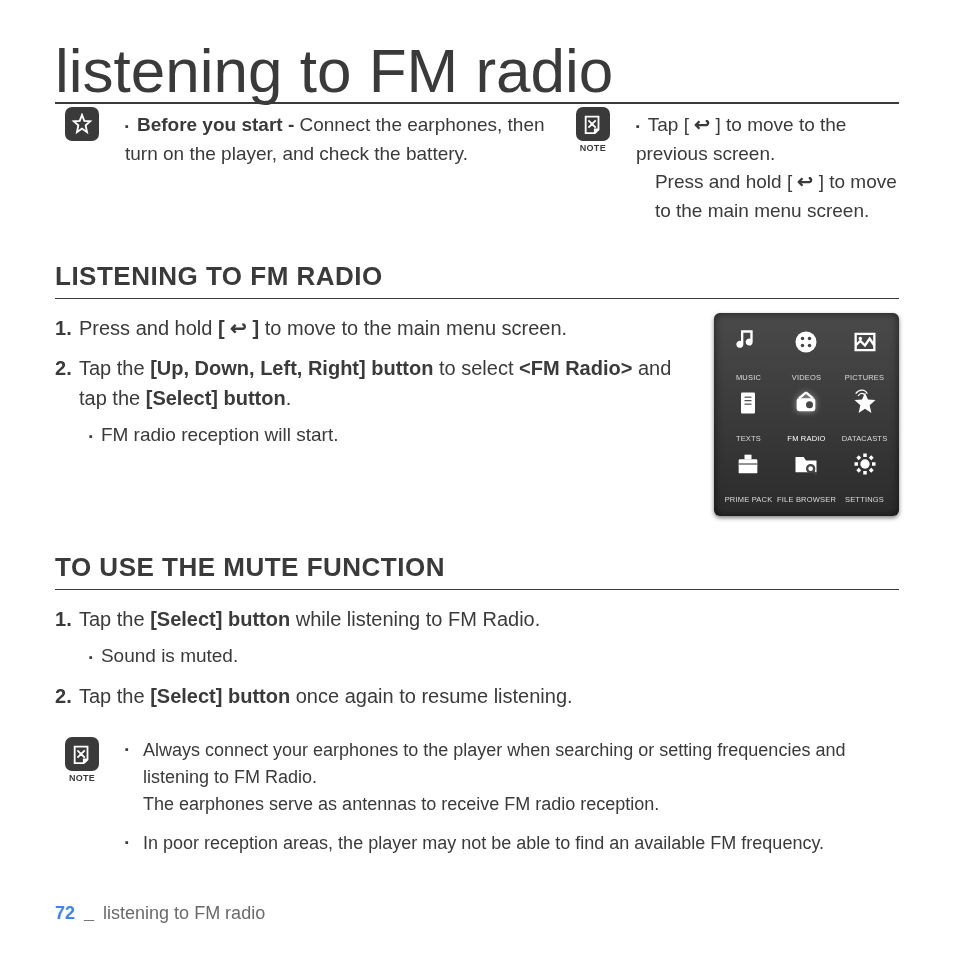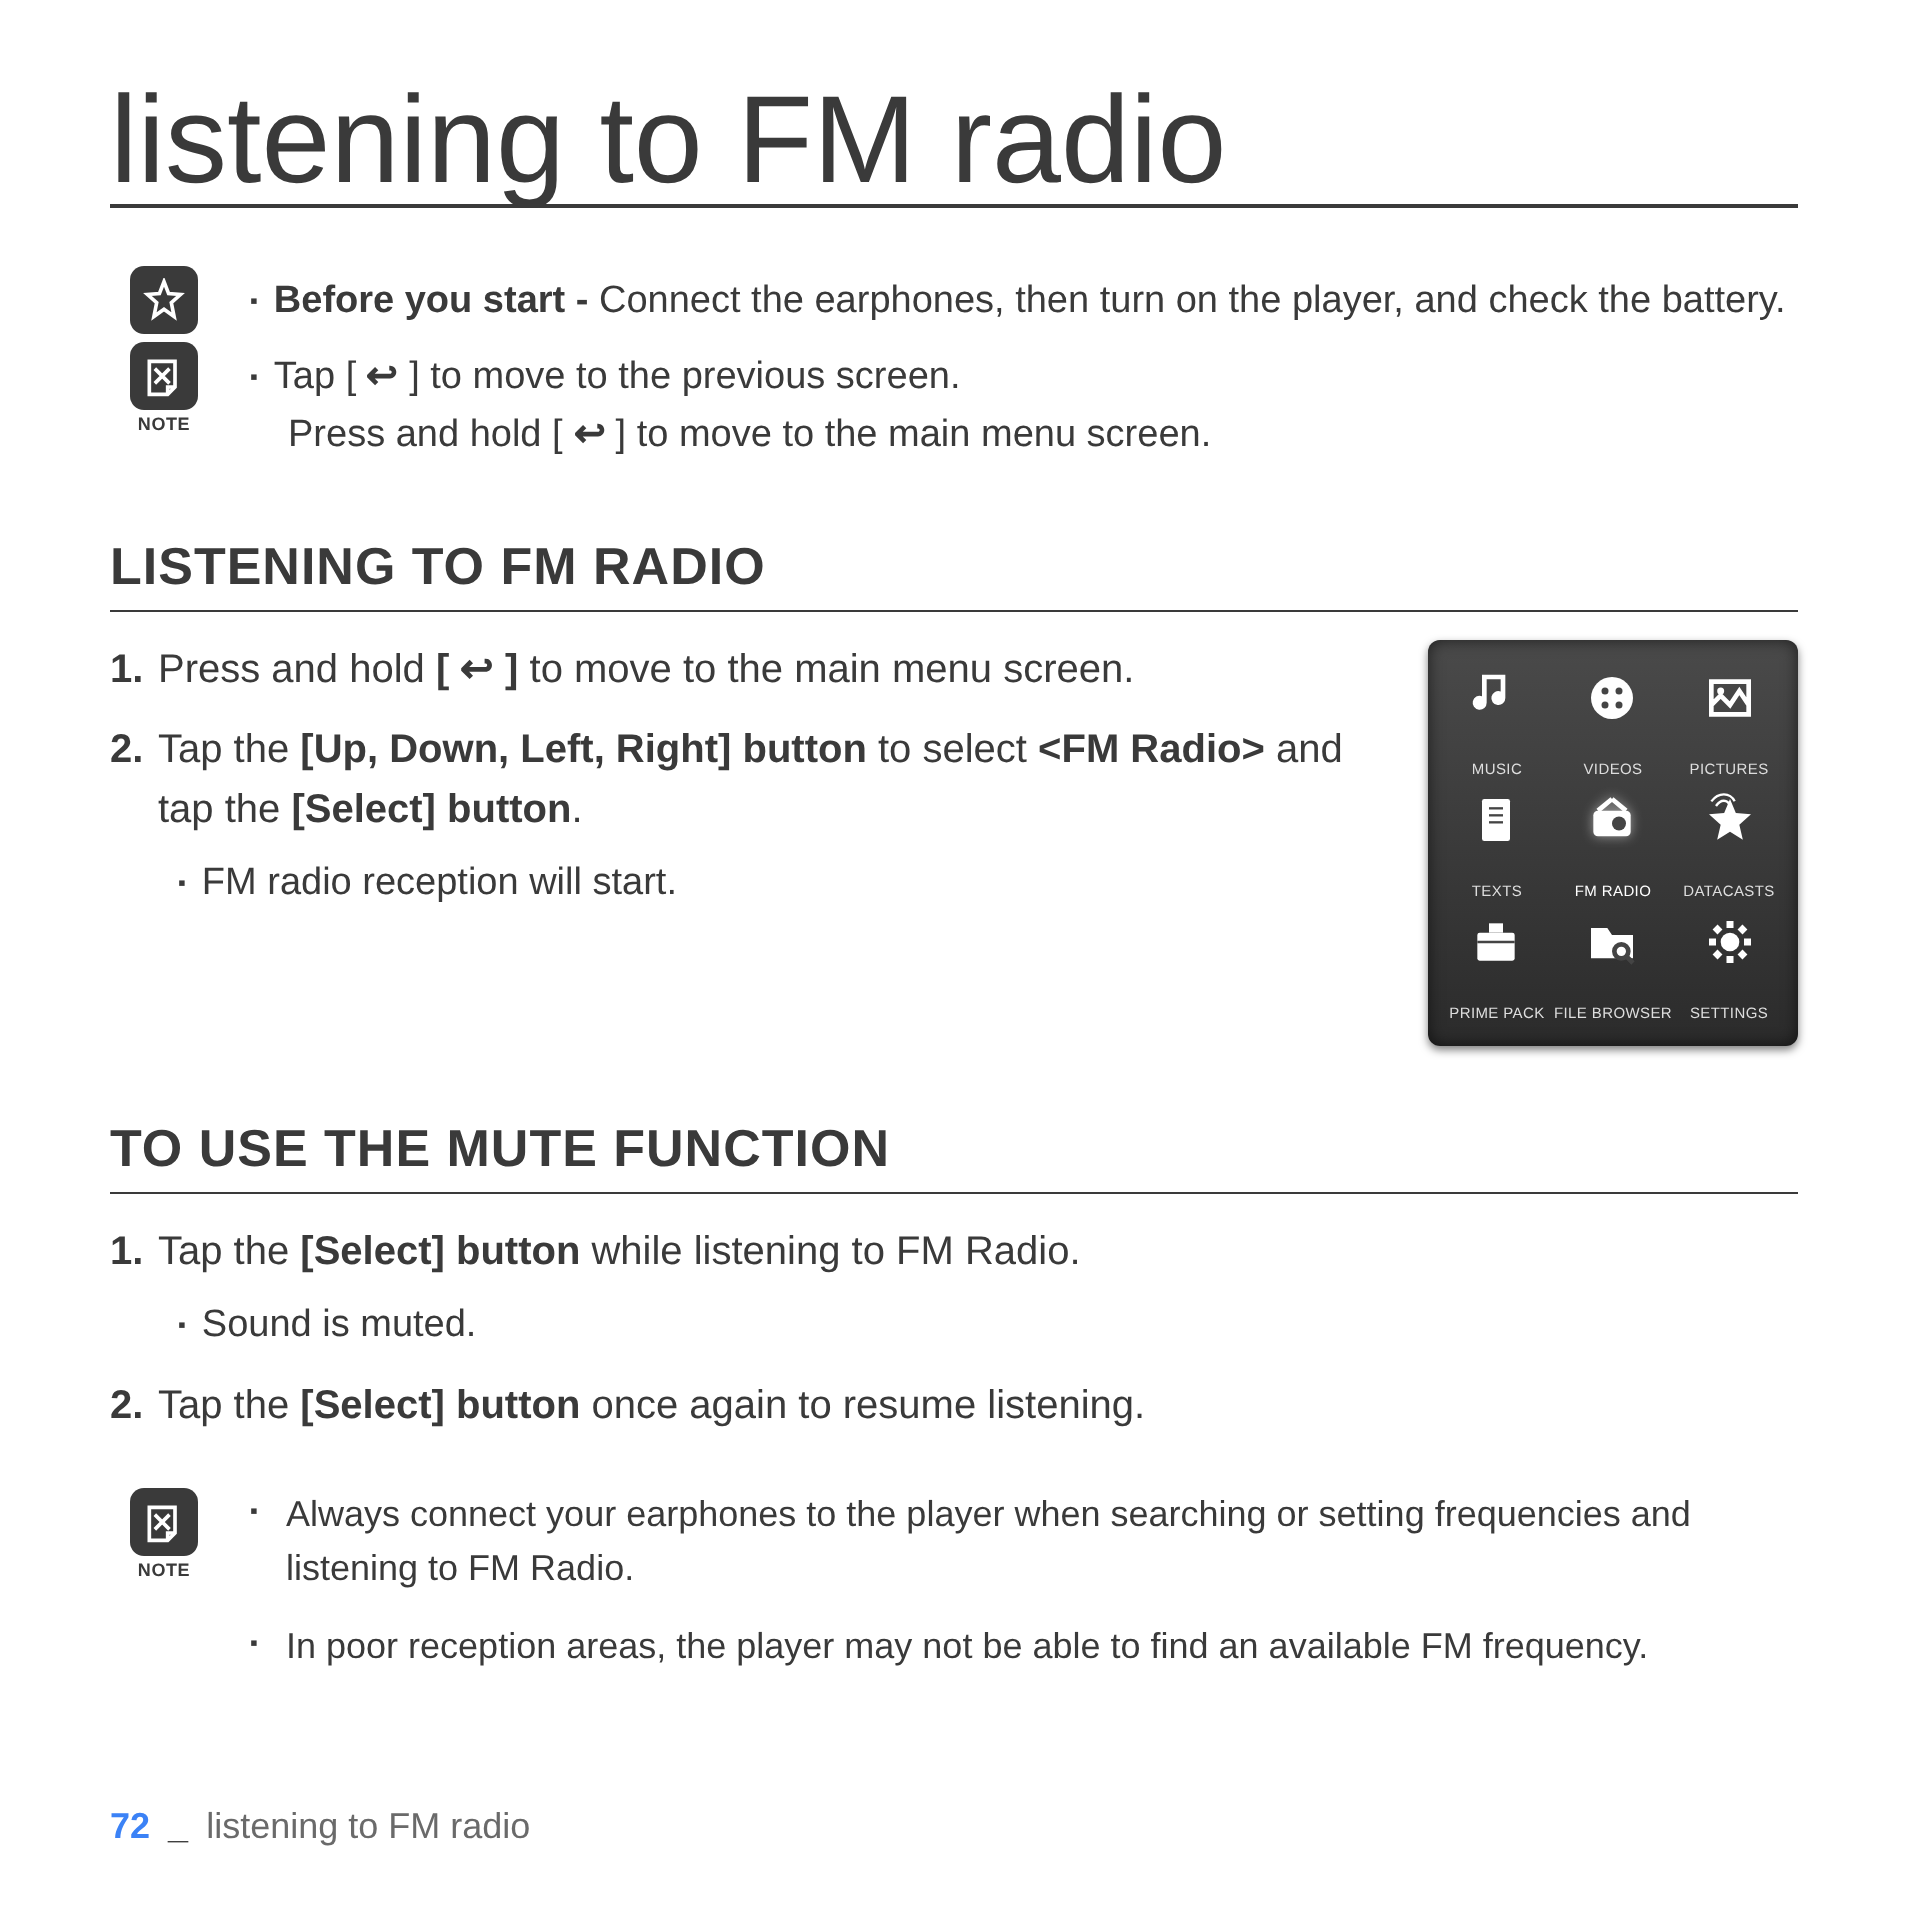--- a/index.html
+++ b/index.html
@@ -16,23 +16,23 @@
     font-size: 62px;
     font-weight: 200;
     letter-spacing: 0px;
     border-bottom: 2px solid #3a3a3a;
     padding-bottom: 0px;
     line-height: 1;
     font-family: "Helvetica Neue", Arial, sans-serif;
     font-stretch: condensed;
   }
   .intro-block {
-    margin-top: 29px;
-    display: flex;
-    flex-direction: column;
+    margin-top: 3px;
+    display: flex;
+    flex-direction: row;
     gap: 4px;
   }
   .intro-row {
     display: flex;
     align-items: flex-start;
     gap: 16px;
   }
   .icon-box {
     width: 34px;
     height: 34px;
@@ -346,21 +346,21 @@
     <div class="icon-box">
       <svg width="22" height="22" viewBox="0 0 24 24">
           <path fill="none" stroke="#fff" stroke-width="2" d="M4 4h14v14l-4 4H4z M14 22v-4h4 M7 8l8 8 M15 8l-8 8"></path>
         </svg>
     </div>
     <div class="icon-label">NOTE</div>
   </div>
   <div class="note-text">
     <ul>
       <li>
-        <span>Always connect your earphones to the player when searching or setting frequencies and listening to FM Radio.</span><br>
+        <span>Always connect your earphones to the player when searching or setting frequencies and listening to FM Radio.</span><br><span>The earphones serve as antennas to receive FM radio reception.</span>
       </li>
       <li>In poor reception areas, the player may not be able to find an available FM frequency.</li>
     </ul>
   </div>
 </div>
 
 <div class="footer">
   <span class="pn">72</span> <span class="sep">_</span> <span>listening to FM radio</span>
 </div>
 

